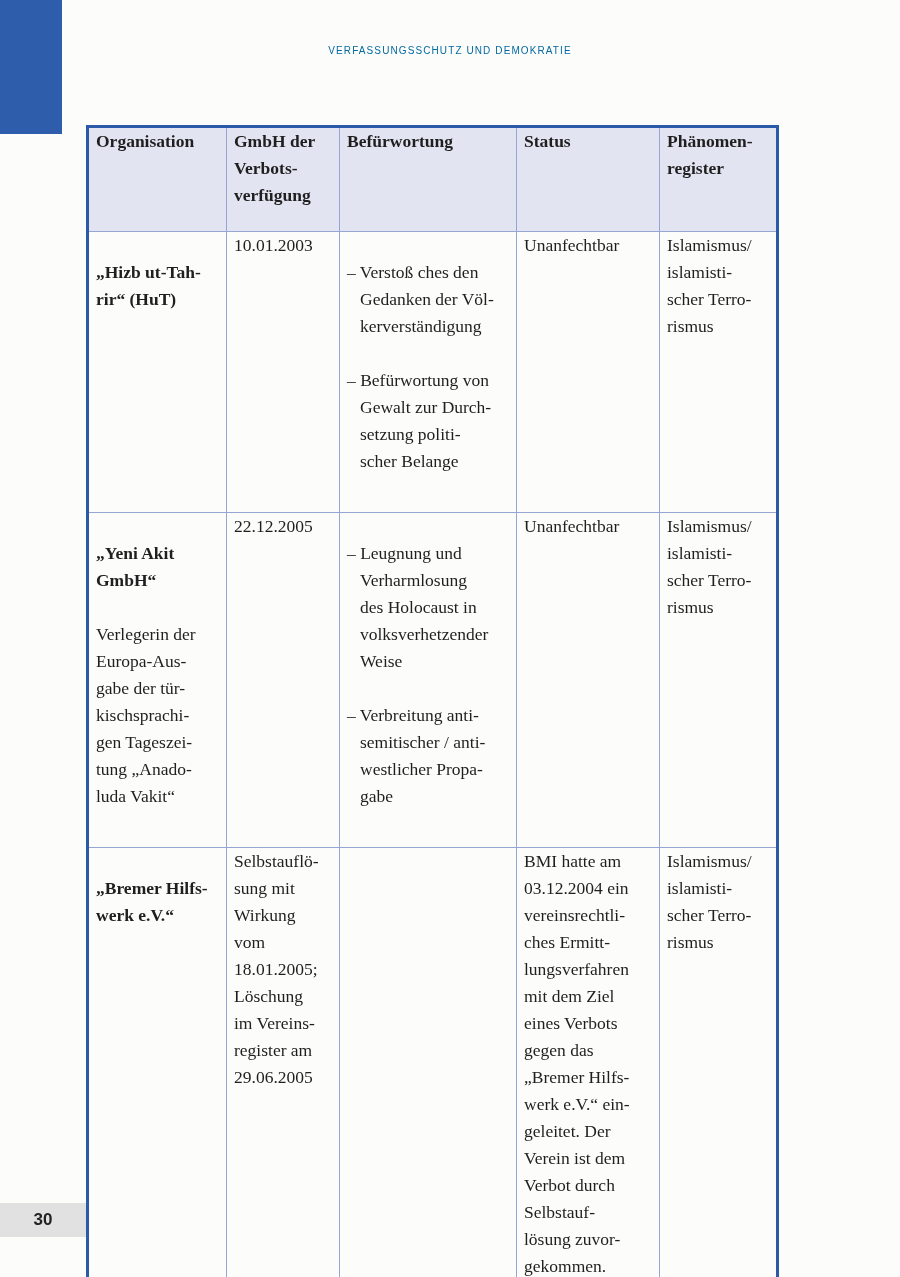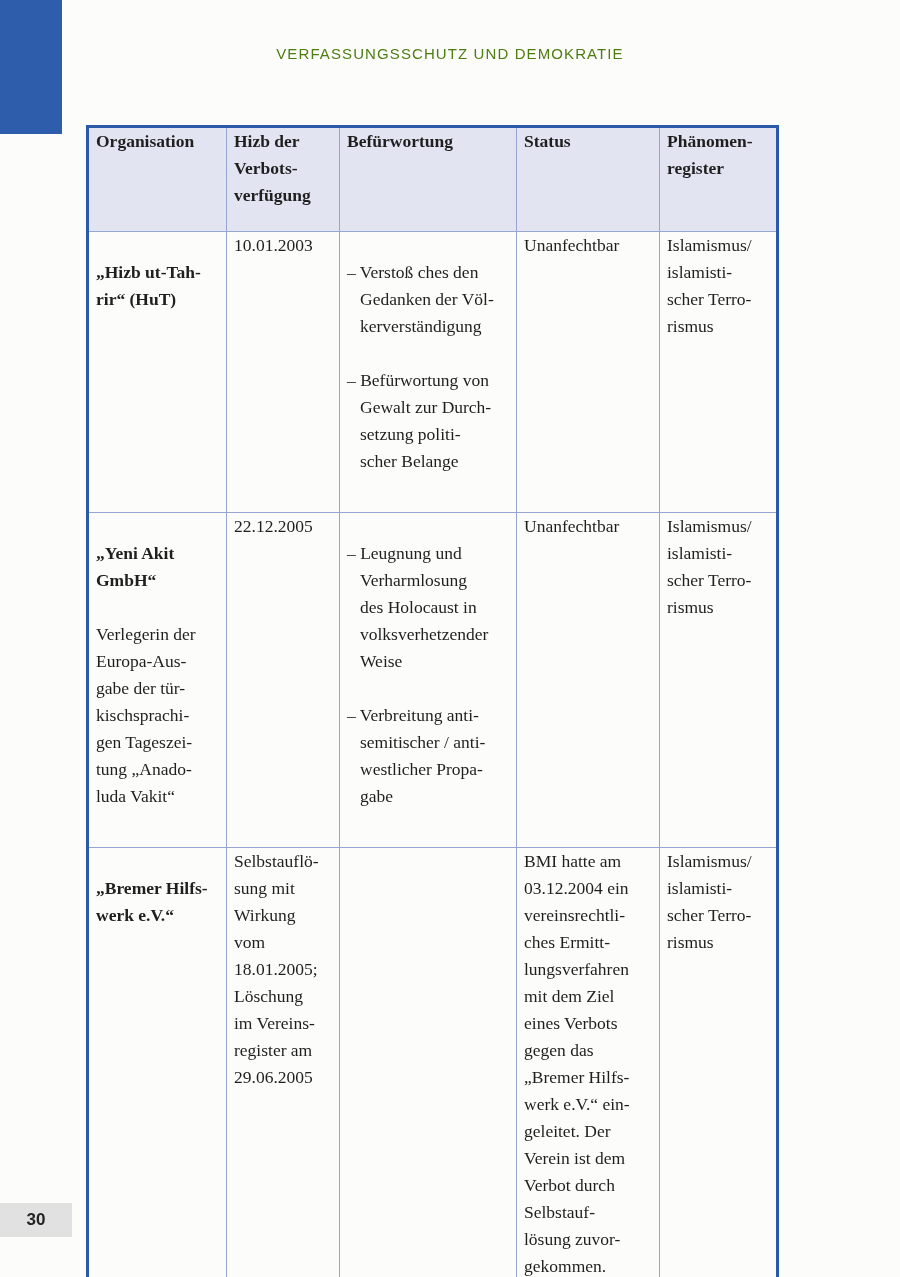--- a/index.html
+++ b/index.html
@@ -18,23 +18,23 @@
     width: 62px; height: 134px;
     background: #2e5dab;
   }
 
   .running-head {
     position: absolute;
     top: 45px; left: 0;
     width: 100%;
     text-align: center;
     font-family: "Liberation Sans", sans-serif;
-    font-size: 15px;
+    font-size: 10px;
     letter-spacing: 1.1px;
-    color: #4d7c0f;
+    color: #0369a1;
   }
 
   table.ban-table {
     position: absolute;
     left: 86px; top: 125px;
     width: 690px;
     border-collapse: collapse;
     table-layout: fixed;
     font-size: 17.5px;
     line-height: 27px;
@@ -61,21 +61,21 @@
   .org-desc { white-space: pre-line; }
   .reason {
     white-space: pre-line;
     padding-left: 13px;
     text-indent: -13px;
   }
 
   .page-number-box {
     position: absolute;
     left: 0; top: 1203px;
-    width: 72px; height: 34px;
+    width: 86px; height: 34px;
     background: #e1e1e1;
     display: flex;
     align-items: center;
     justify-content: center;
   }
   .page-number-box span {
     font-family: "Liberation Sans", sans-serif;
     font-weight: bold;
     font-size: 17px;
     color: #222222;
@@ -92,21 +92,21 @@
   <colgroup>
     <col style="width:139px">
     <col style="width:113px">
     <col style="width:177px">
     <col style="width:143px">
     <col style="width:118px">
   </colgroup>
   <thead>
     <tr>
       <th>Organisation</th>
-      <th>Hizb der
+      <th>GmbH der
 Verbots-
 verfügung</th>
       <th>Befürwortung</th>
       <th>Status</th>
       <th>Phänomen-
 register</th>
     </tr>
   </thead>
   <tbody>
     <tr class="row-1">

